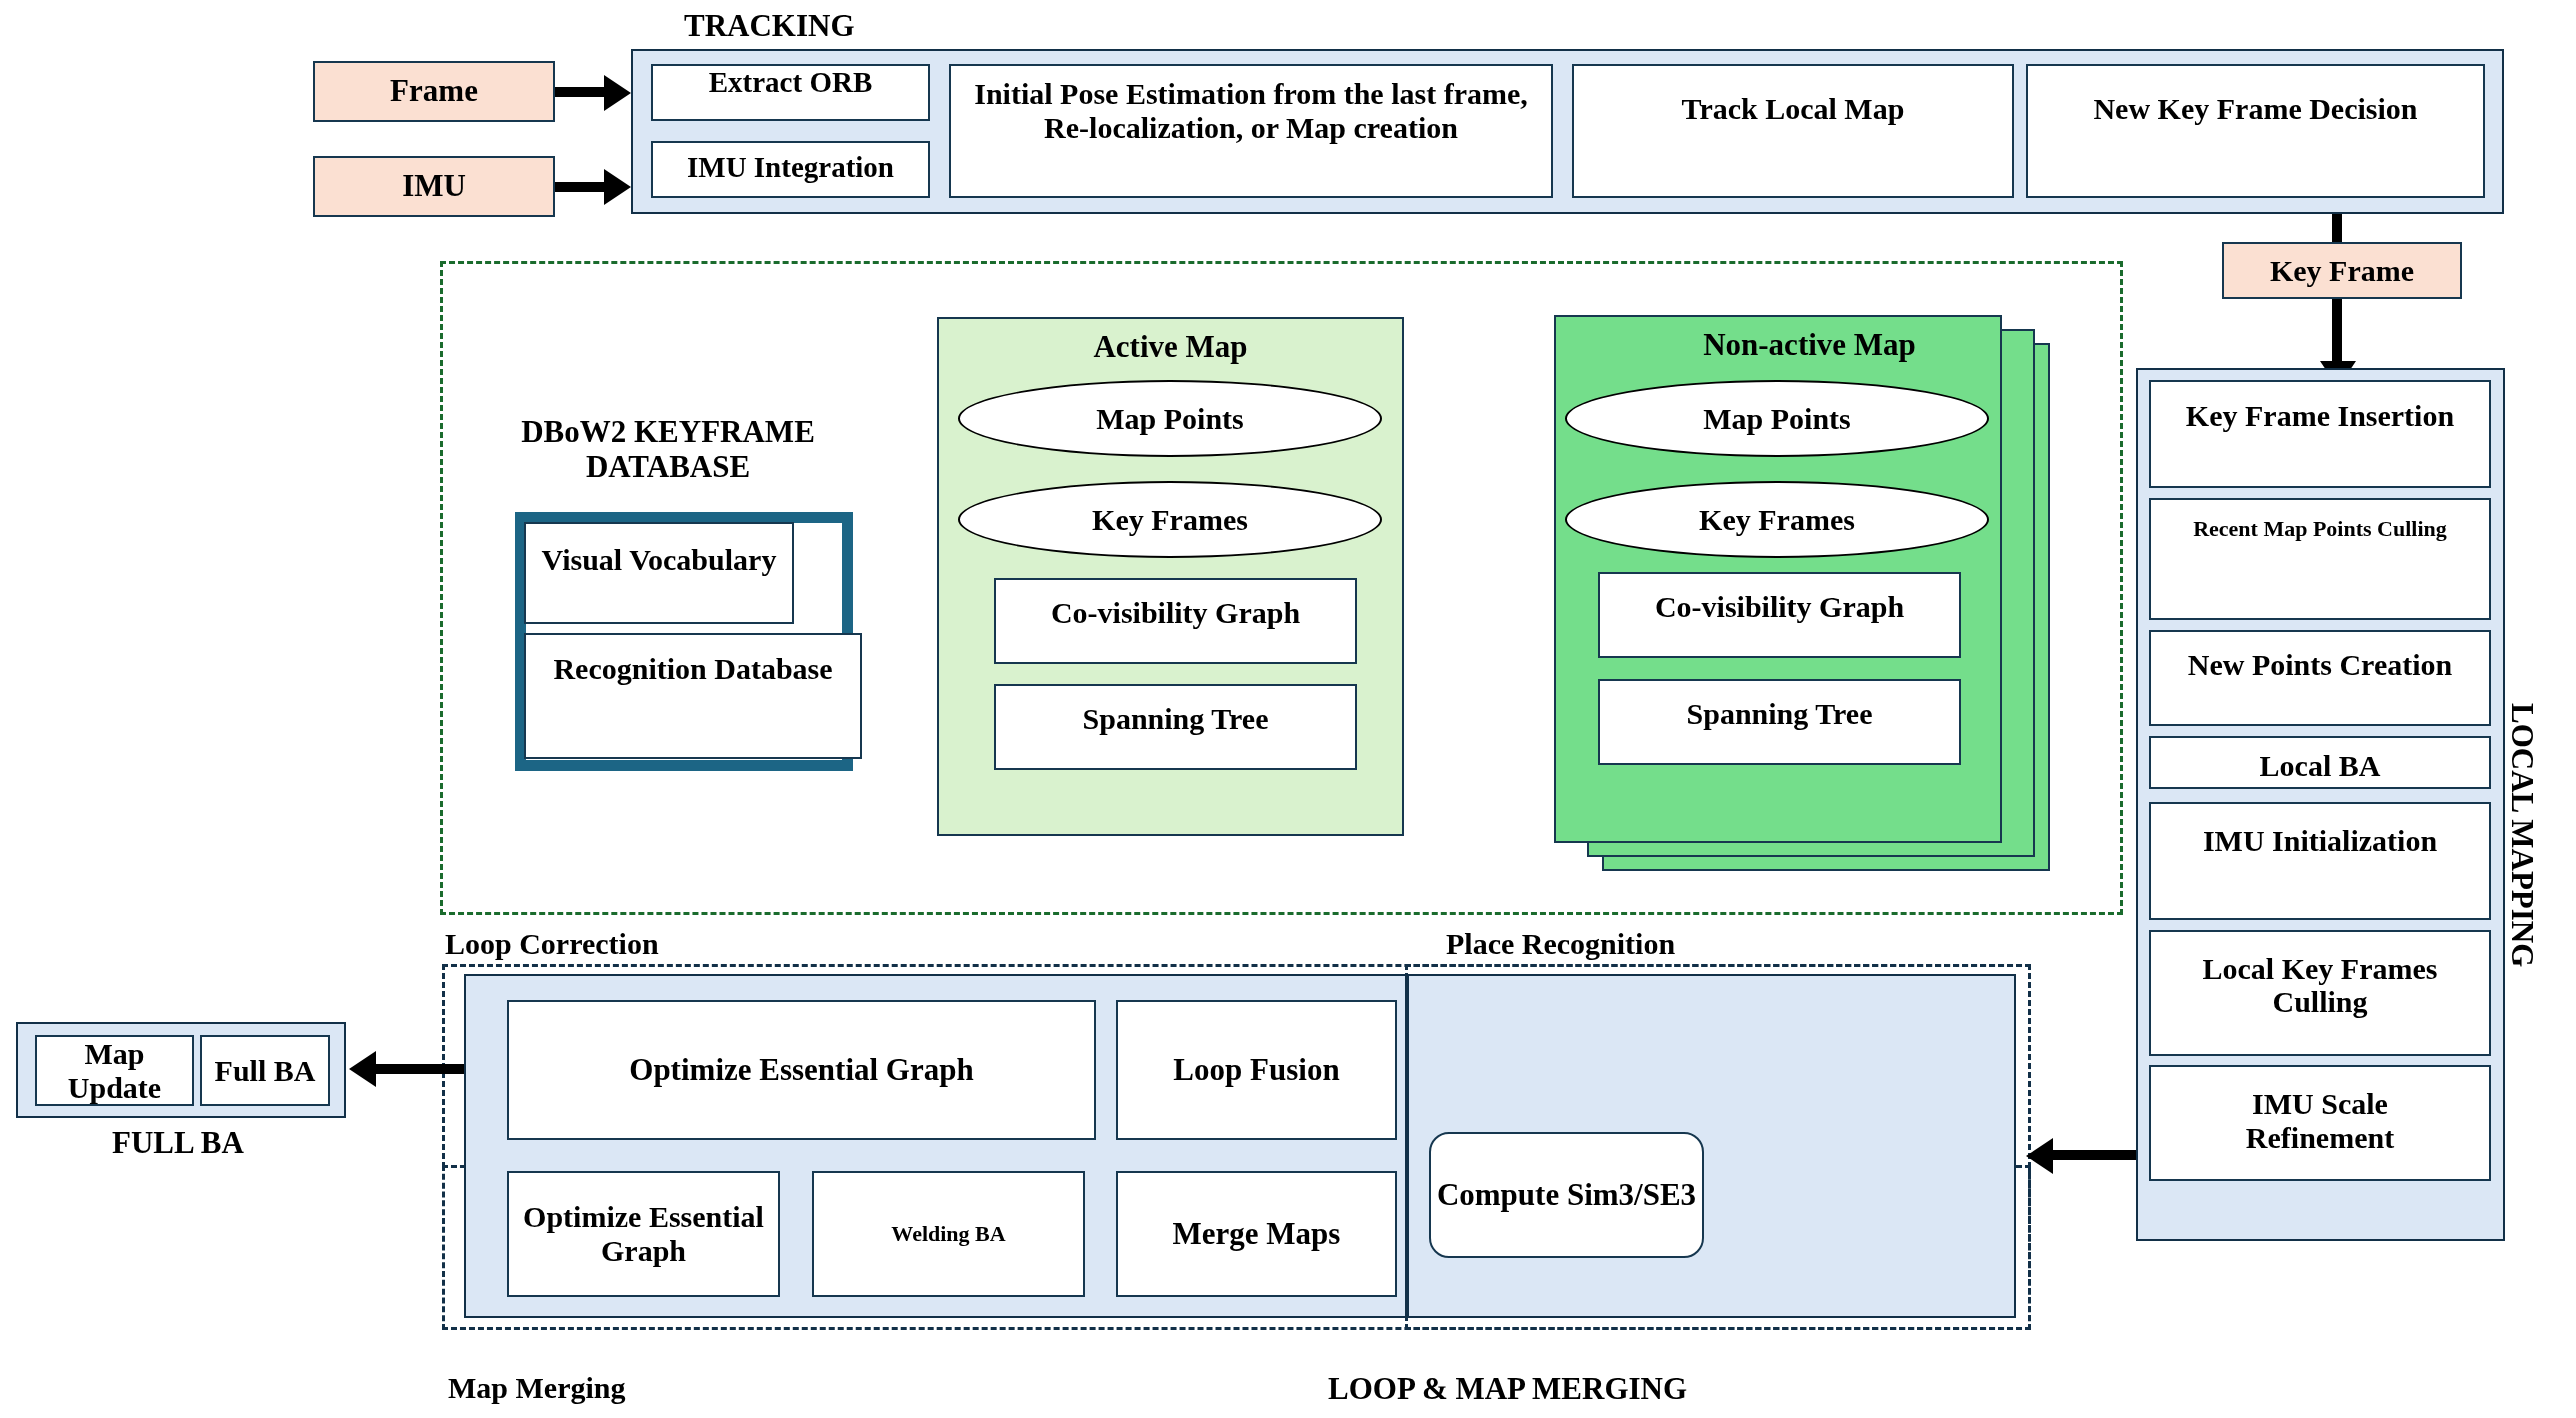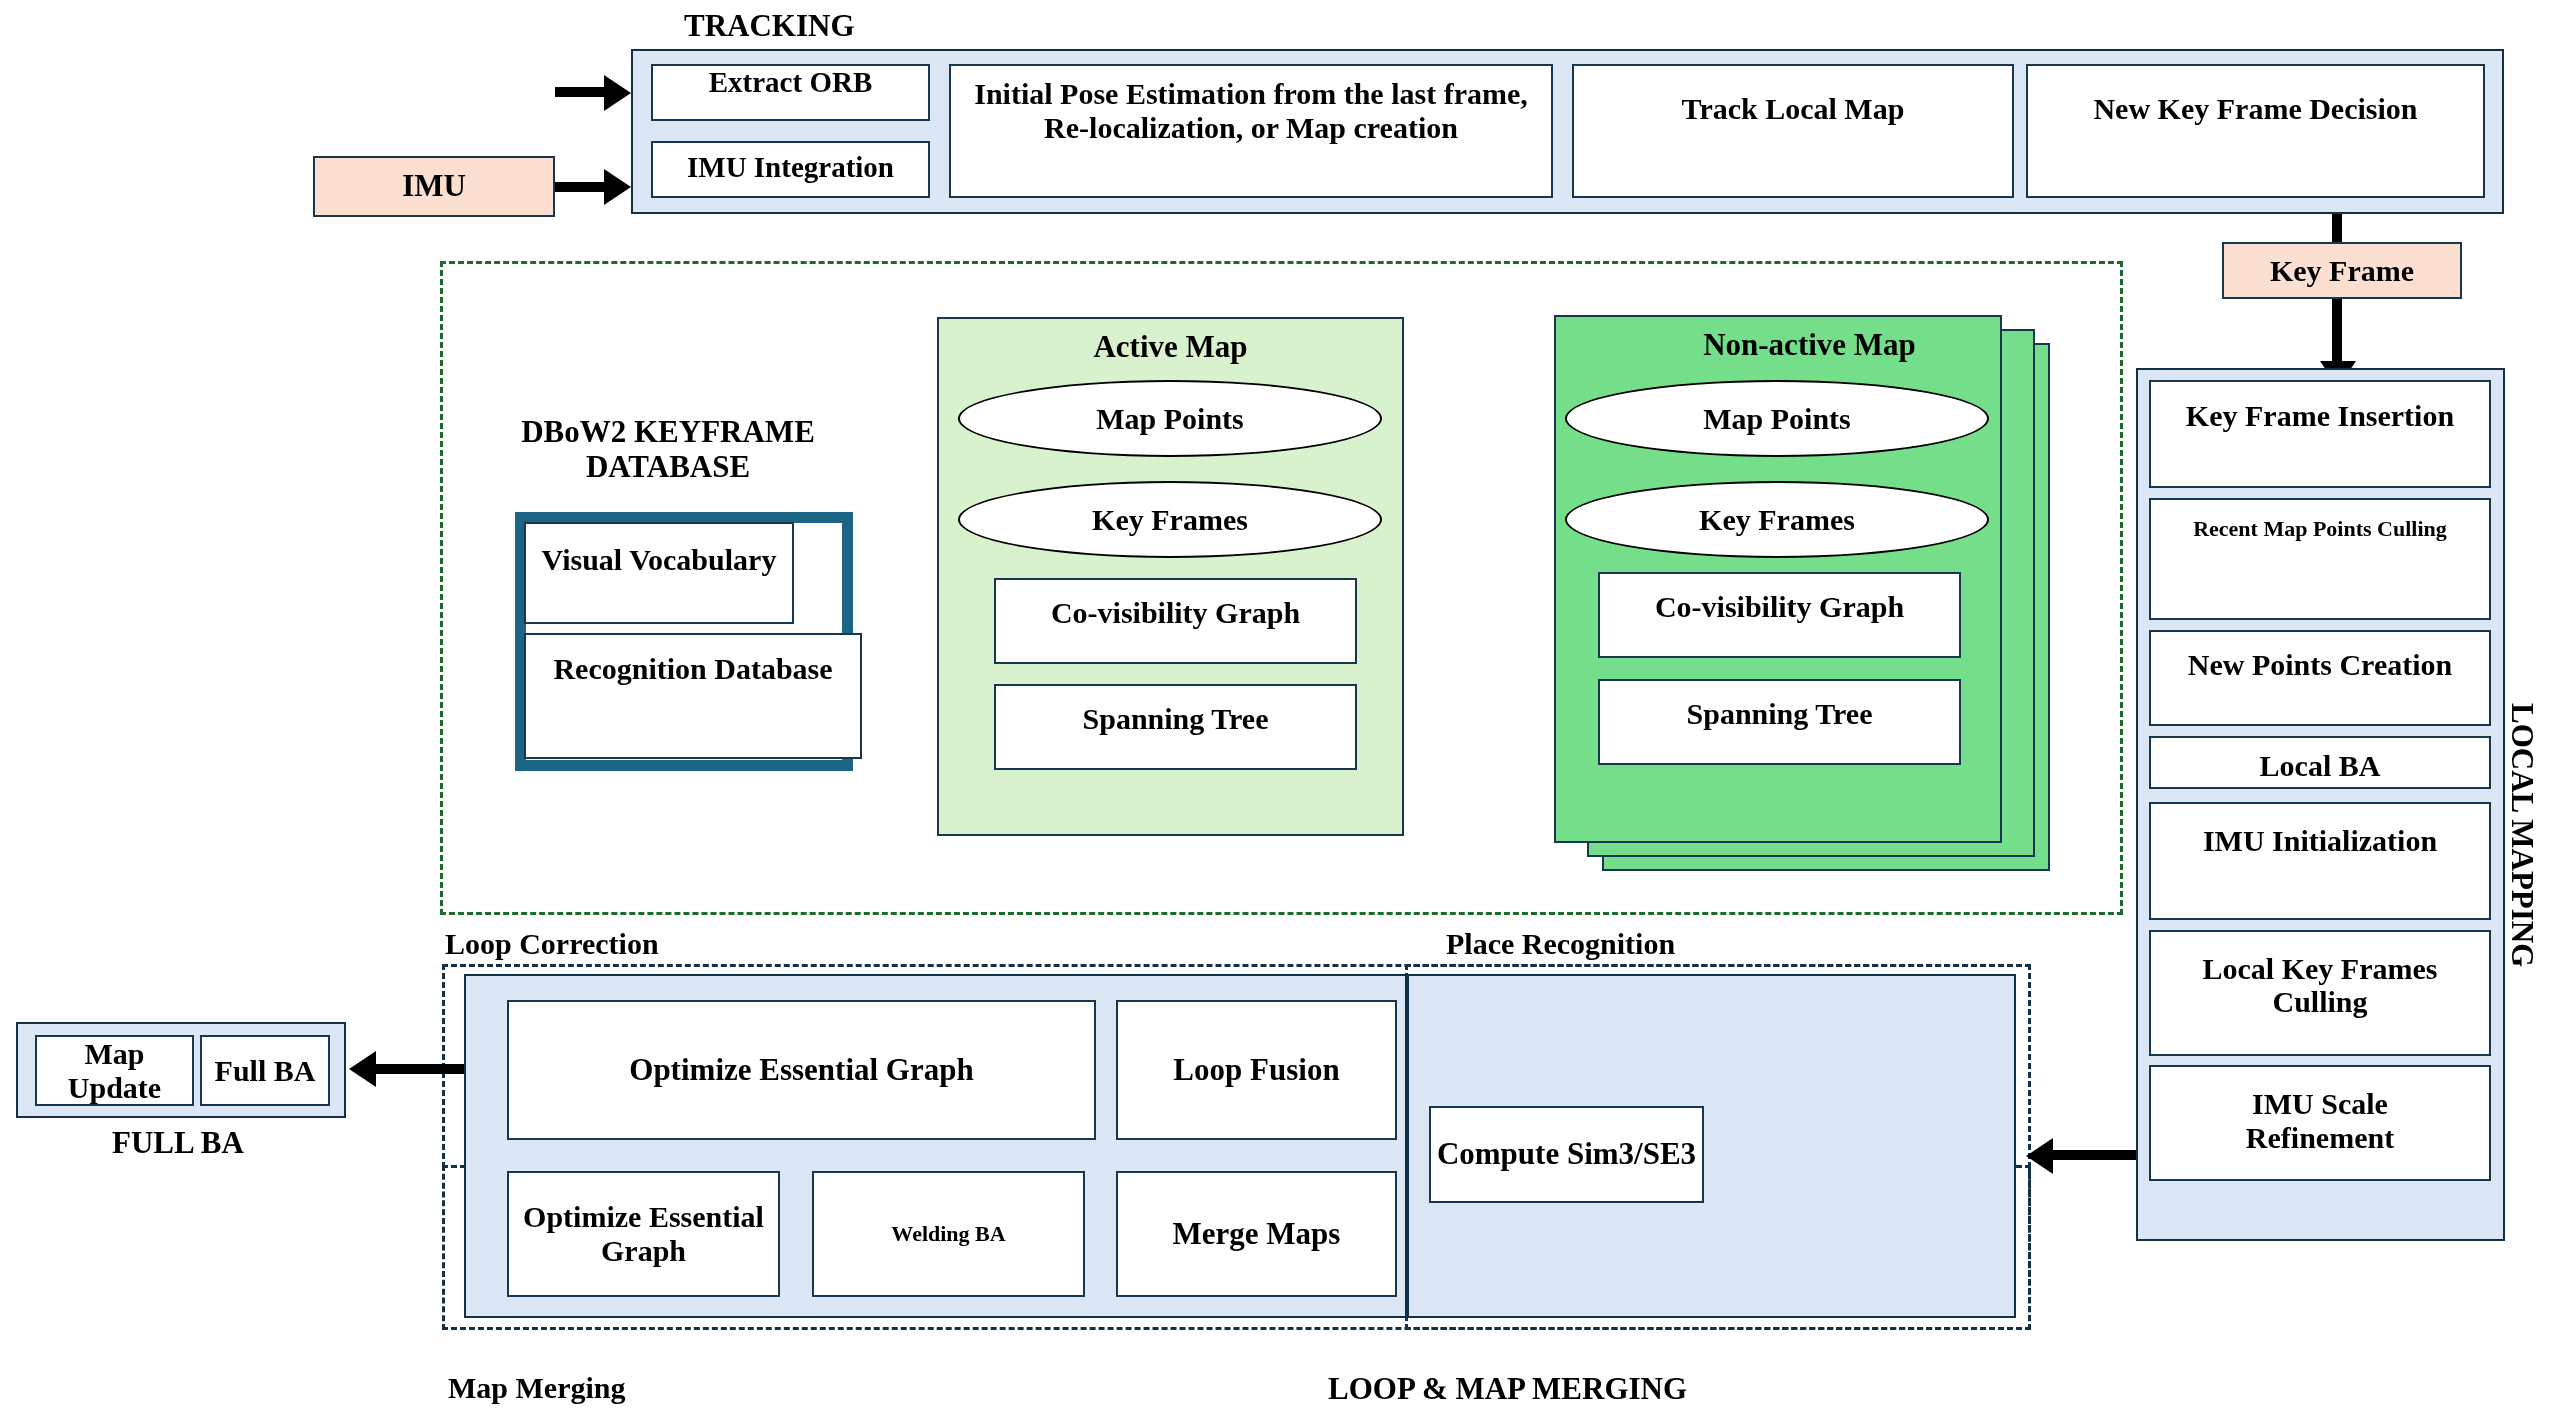--- a/index.html
+++ b/index.html
@@ -65,20 +65,21 @@
   <div class="free" style="left:684px;top:7.9px;font-size:31px;">TRACKING</div>
 
   <div class="abs bluepanel" style="left:631px;top:49px;width:1873px;height:165px;"></div>
 
   <div class="abs whitebox lbl" style="left:651px;top:64px;width:279px;height:57px;font-size:29px;padding-top:0;">Extract ORB</div>
   <div class="abs whitebox lbl" style="left:651px;top:141px;width:279px;height:57px;font-size:29px;padding-top:7.9px;">IMU Integration</div>
   <div class="abs whitebox lbl" style="left:949px;top:64px;width:604px;height:134px;font-size:30px;padding:11px 17.3px 0 17.3px;">Initial Pose Estimation from the last frame, Re-localization, or Map creation</div>
   <div class="abs whitebox lbl" style="left:1572px;top:64px;width:442px;height:134px;font-size:30px;padding-top:26px;">Track Local Map</div>
   <div class="abs whitebox lbl" style="left:2026px;top:64px;width:459px;height:134px;font-size:30px;padding-top:26px;">New Key Frame Decision</div>
 
+  <div class="abs peachbox lbl mid" style="left:313px;top:61px;width:242px;height:61px;font-size:31px;">Frame</div>
   <div class="abs peachbox lbl mid" style="left:313px;top:156px;width:242px;height:61px;font-size:31px;">IMU</div>
 
   <div class="arrow-h" style="left:555px;top:87px;width:51px;"></div>
   <div class="head-r" style="left:604px;top:75px;"></div>
   <div class="arrow-h" style="left:555px;top:182px;width:51px;"></div>
   <div class="head-r" style="left:604px;top:169px;"></div>
 
   <div class="arrow-v" style="left:2332px;top:214px;height:38px;"></div>
   <div class="abs peachbox lbl mid" style="left:2222px;top:242px;width:240px;height:57px;font-size:30px;">Key Frame</div>
   <div class="arrow-v" style="left:2332px;top:299px;height:66px;"></div>
@@ -130,21 +131,21 @@
   <div class="free" style="left:1328px;top:1371px;font-size:31px;">LOOP &amp; MAP MERGING</div>
 
   <div class="abs bluepanel" style="left:464px;top:974px;width:943px;height:344px;"></div>
   <div class="abs whitebox lbl mid" style="left:507px;top:1000px;width:589px;height:140px;font-size:31px;">Optimize Essential Graph</div>
   <div class="abs whitebox lbl mid" style="left:1116px;top:1000px;width:281px;height:140px;font-size:31px;">Loop Fusion</div>
   <div class="abs whitebox lbl mid" style="left:507px;top:1171px;width:273px;height:126px;font-size:30px;padding:0 14px;">Optimize Essential Graph</div>
   <div class="abs whitebox lbl mid" style="left:812px;top:1171px;width:273px;height:126px;font-size:22px;">Welding BA</div>
   <div class="abs whitebox lbl mid" style="left:1116px;top:1171px;width:281px;height:126px;font-size:31px;">Merge Maps</div>
 
   <div class="abs bluepanel" style="left:1407px;top:974px;width:609px;height:344px;"></div>
-  <div class="abs whitebox lbl mid" style="left:1429px;top:1106px;width:275px;height:97px;font-size:31px;">Compute Sim3/SE3</div>
+  <div class="abs whitebox lbl mid" style="left:1429px;top:1132px;width:275px;height:126px;font-size:31px;border-radius:20px;">Compute Sim3/SE3</div>
 
   <div class="arrow-h" style="left:2053px;top:1150px;width:83px;"></div>
   <div class="head-l" style="left:2026px;top:1138px;"></div>
 
   <div class="abs bluepanel" style="left:15.7px;top:1022px;width:330px;height:96px;"></div>
   <div class="abs whitebox lbl mid" style="left:35px;top:1035px;width:159px;height:71px;font-size:30px;padding:0 6.3px;">Map Update</div>
   <div class="abs whitebox lbl mid" style="left:200px;top:1035px;width:130px;height:71px;font-size:30px;">Full BA</div>
   <div class="free" style="left:112px;top:1125px;font-size:31px;">FULL BA</div>
 
   <div class="arrow-h" style="left:376px;top:1064px;width:88px;"></div>

